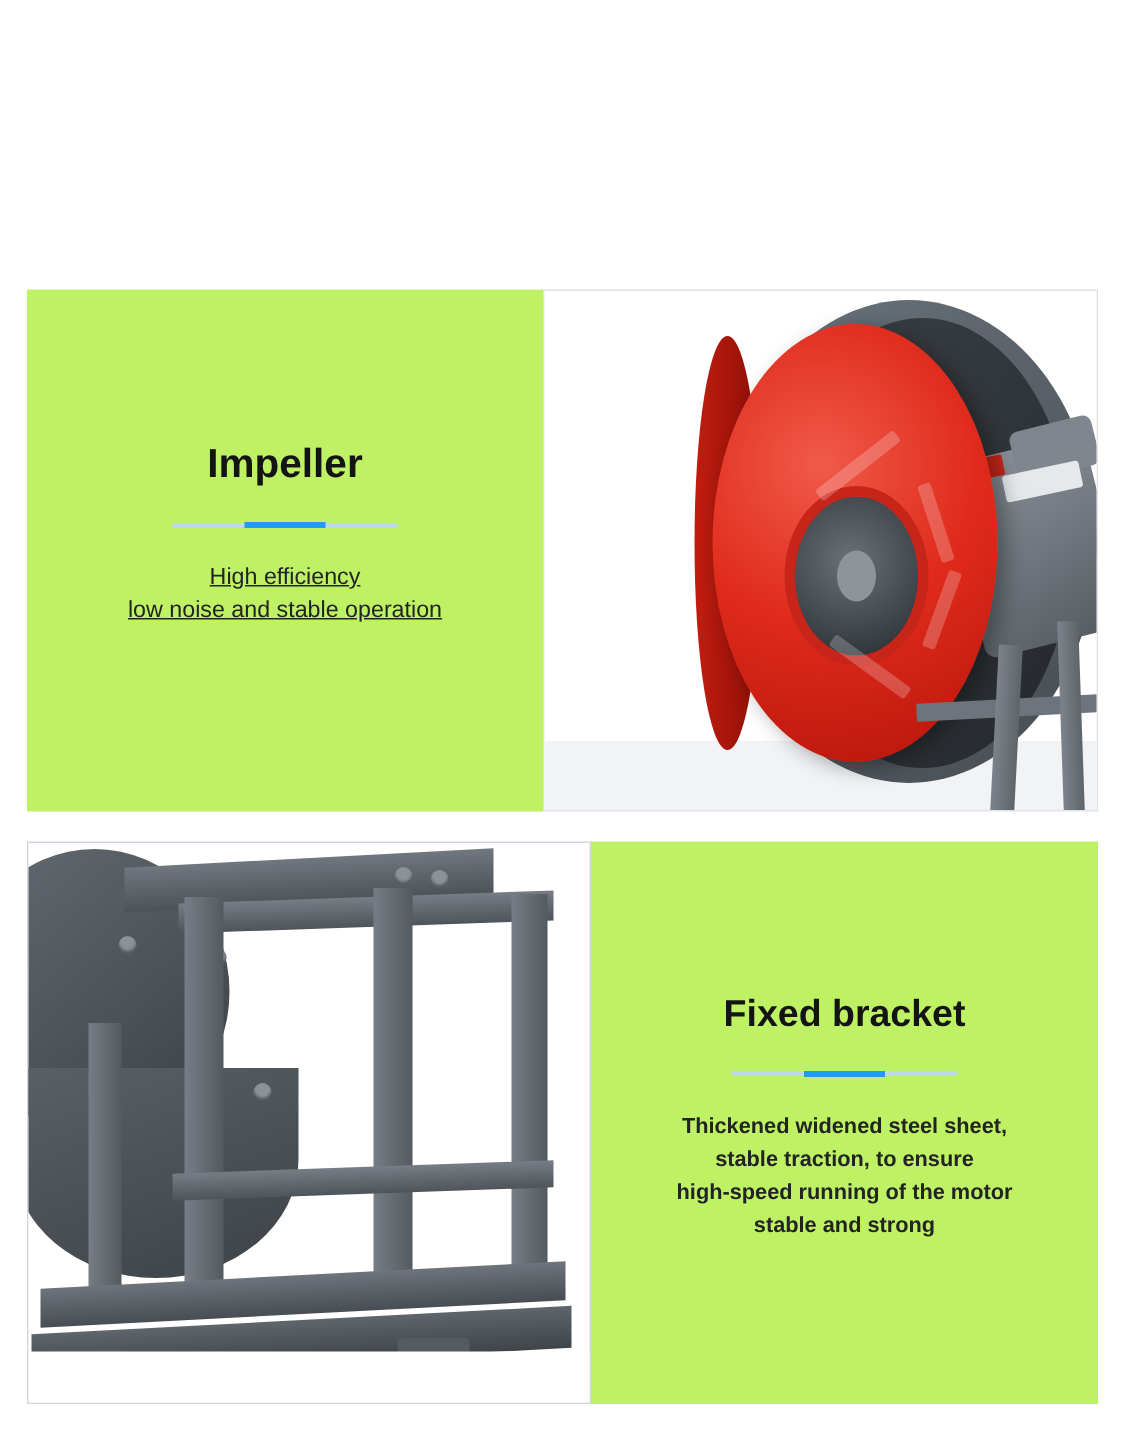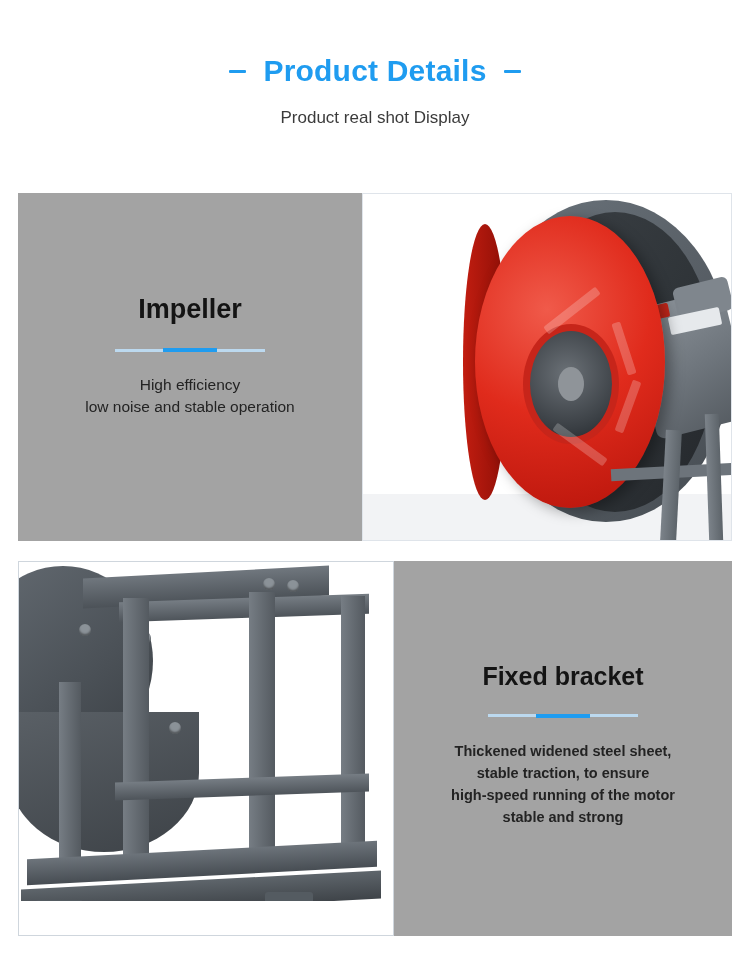--- a/index.html
+++ b/index.html
@@ -67,21 +67,21 @@
   .card-2 {
     left: 18px;
     top: 561px;
     width: 714px;
     height: 375px;
     display: flex;
     align-items: center;
   }
 
   .text-panel {
-    background: #a3a3a3;
+    background: #bef264;
     box-sizing: border-box;
     display: flex;
     flex-direction: column;
     align-items: center;
     justify-content: center;
   }
   .card-1 .text-panel {
     width: 344px;
     height: 348px;
     padding-bottom: 20px;
@@ -353,36 +353,28 @@
     left: -10px; top: 150px; width: 190px; height: 140px;
     border-radius: 0 0 120px 120px / 0 0 100px 100px;
     background: linear-gradient(160deg,#5a6066,#3d4247);
   }
 </style>
 </head>
 <body>
 
 <div class="page">
 
-  <div class="header">
-    <div class="title-row">
-      <span class="title-dash"></span>
-      <span class="main-title">Product Details</span>
-      <span class="title-dash"></span>
-    </div>
-    <div class="subtitle">Product real shot Display</div>
-  </div>
 
   <div class="card card-1">
     <div class="text-panel">
       <div class="panel-title">Impeller</div>
       <div class="divider">
         <span class="seg"></span>
       </div>
-      <div class="panel-desc" style="white-space: pre-line;">High efficiency
+      <div class="panel-desc" style="white-space: pre-line; text-decoration: underline;">High efficiency
 low noise and stable operation</div>
     </div>
     <div class="photo">
       <div class="imp-bg"></div>
       <div class="imp-floor"></div>
       <div class="imp-housing"></div>
       <div class="imp-housing-inner"></div>
       <div class="imp-motor"></div>
       <div class="imp-motor-cap"></div>
       <div class="imp-redbox"></div>

